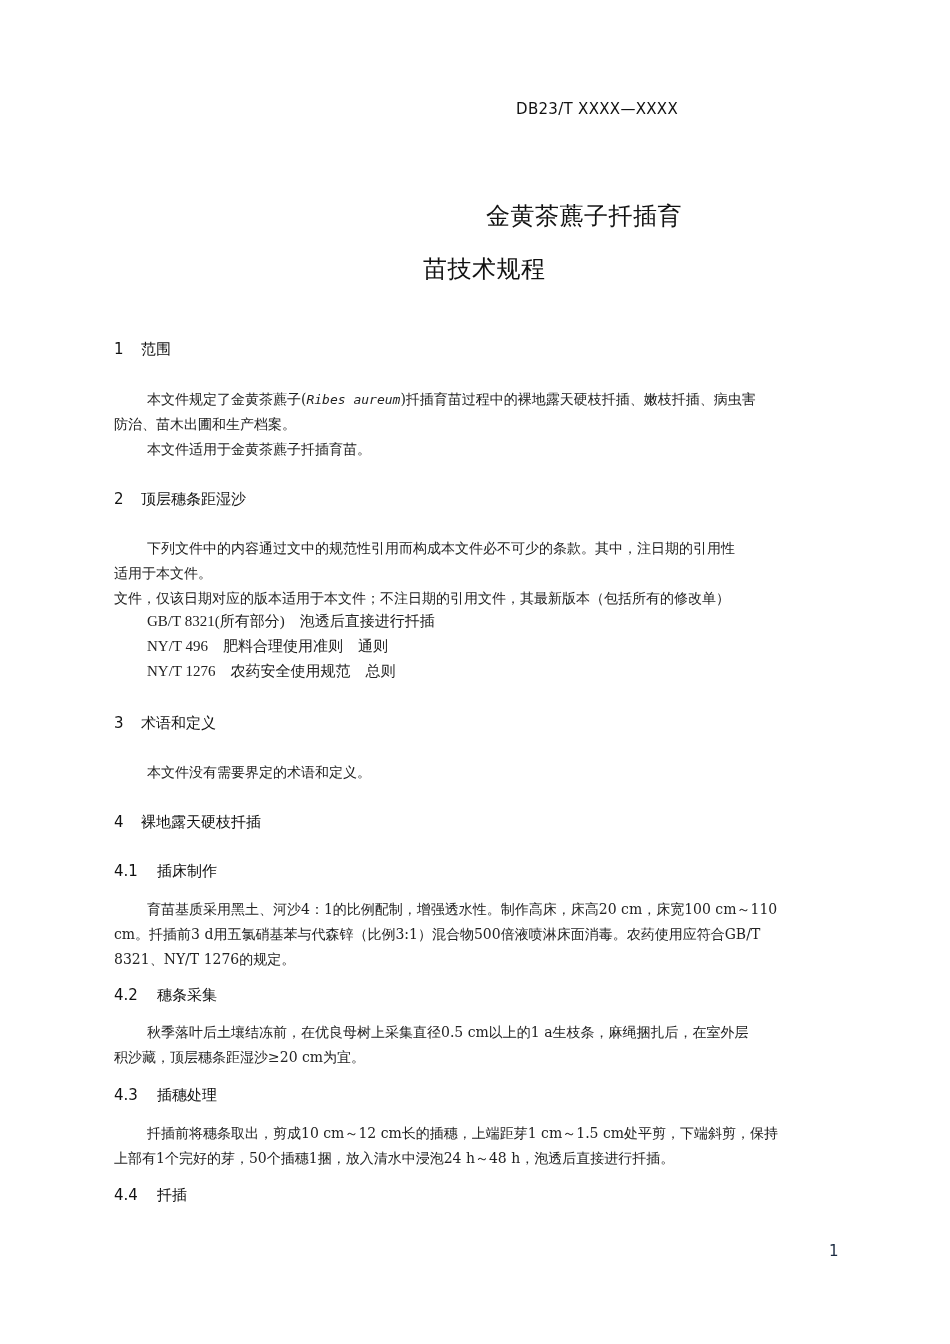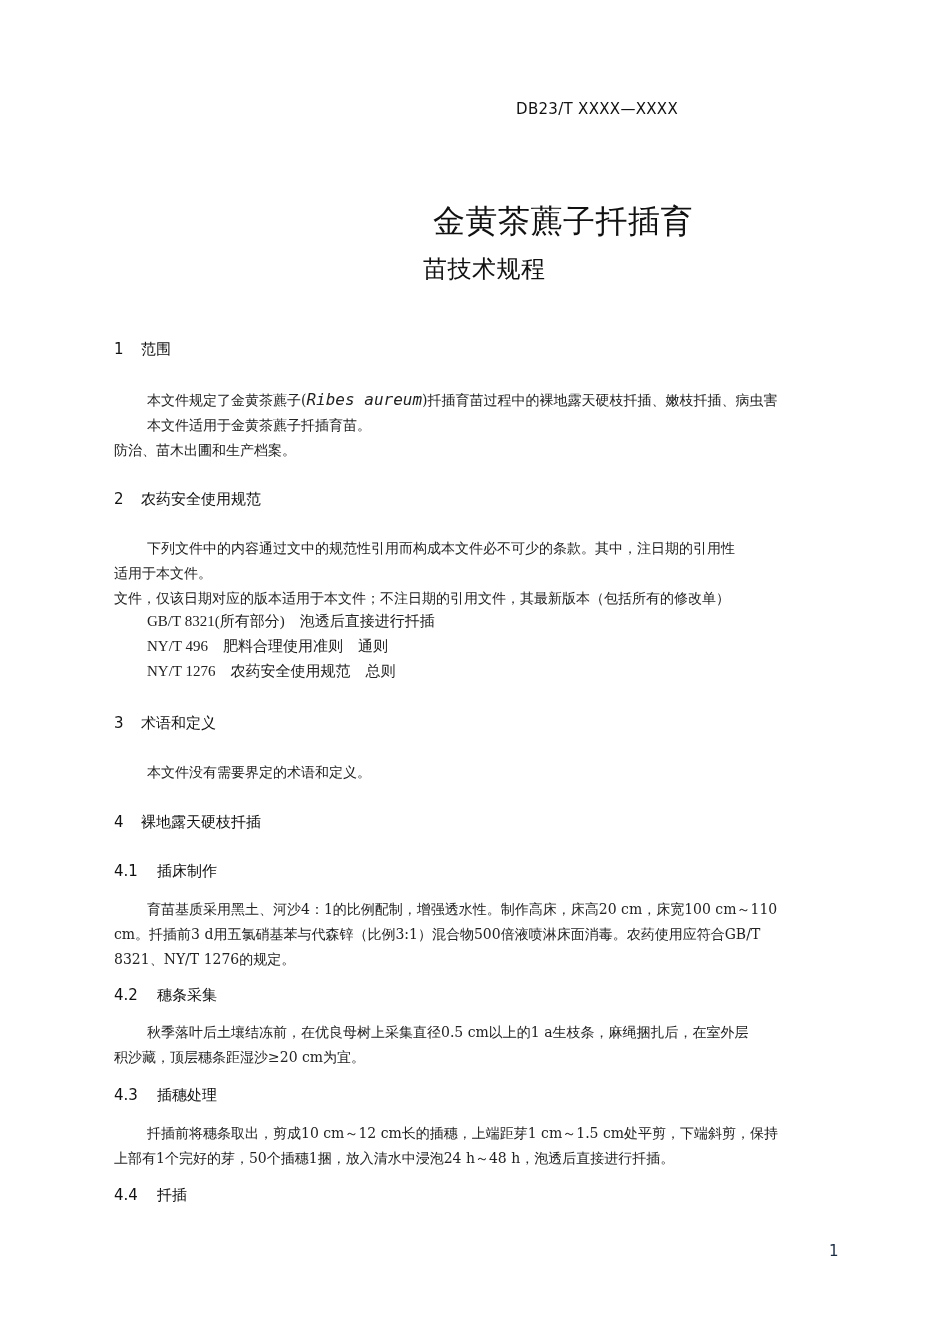--- a/index.html
+++ b/index.html
@@ -1,53 +1,53 @@
 <!DOCTYPE html>
 <html><head>
 <meta charset="utf-8">
 <style>
   html, body { margin: 0; padding: 0; background: #ffffff; }
   body { width: 950px; height: 1344px; position: relative; overflow: hidden; color: #111; }
   .page { position: absolute; left: 0; top: 0; width: 778px; height: 1344px; background: #fff; }
   .std-code { position: absolute; right: 100px; top: 100px; font-family: "DejaVu Sans", sans-serif; font-size: 15px; letter-spacing: 0.3px; color: #111; }
-  .title1 { position: absolute; right: 85px; top: 200px; font-family: "DejaVu Sans", sans-serif; font-size: 32px; color: #111; letter-spacing: 0.5px; }
+  .title1 { position: absolute; right: 96px; top: 200px; font-family: "DejaVu Sans", sans-serif; font-size: 24px; color: #111; letter-spacing: 0.5px; }
   .title2 { position: absolute; left: 423px; top: 253px; font-family: "DejaVu Sans", sans-serif; font-size: 24px; color: #111; letter-spacing: 0.5px; }
   .h { position: absolute; left: 114px; font-family: "DejaVu Sans", sans-serif; font-size: 15px; color: #111; white-space: nowrap; }
   .h .num { display: inline-block; }
   .h .lab { display: inline-block; }
   .h1 .num { width: 27px; }
   .h2 .num { width: 43px; }
   .p { position: absolute; left: 114px; width: 746px; font-family: "DejaVu Serif", serif; font-size: 14px; line-height: 25px; color: #222; text-align: justify; }
   .p .line { display: block; white-space: nowrap; }
   .indent { padding-left: 33px; }
-  .ital { font-style: italic; font-family: "DejaVu Sans Mono", monospace; font-size: 16px; }
+  .ital { font-style: italic; font-family: "DejaVu Sans Mono", monospace; font-size: 13px; }
   .ref { position: absolute; left: 147px; font-family: "Liberation Serif", serif; font-size: 15px; color: #222; white-space: nowrap; }
   .page-num { position: absolute; left: 829px; top: 1242px; font-family: "DejaVu Sans", sans-serif; font-size: 15px; color: #1a2a40; }
 </style>
 </head>
 <body>
 
 <div class="page">
 
   <div class="std-code">DB23/T XXXX—XXXX</div>
 
   <div class="title1">金黄茶藨子扦插育</div>
   <div class="title2">苗技术规程</div>
 
   <div class="h h1" style="top:340px;">
     <span class="num">1</span><span class="lab">范围</span>
   </div>
   <div class="p" style="top:387px;">
     <span class="line indent"><span>本文件规定了金黄茶藨子(</span><span class="ital">Ribes aureum</span><span>)扦插育苗过程中的裸地露天硬枝扦插、嫩枝扦插、病虫害</span></span>
+    <span class="line">防治、苗木出圃和生产档案。</span>
     <span class="line indent">本文件适用于金黄茶藨子扦插育苗。</span>
-    <span class="line">防治、苗木出圃和生产档案。</span>
   </div>
 
   <div class="h h1" style="top:490px;">
-    <span class="num">2</span><span class="lab">农药安全使用规范</span>
+    <span class="num">2</span><span class="lab">顶层穗条距湿沙</span>
   </div>
   <div class="p" style="top:536px;">
     <span class="line indent">下列文件中的内容通过文中的规范性引用而构成本文件必不可少的条款。其中，注日期的引用性</span>
     <span class="line">适用于本文件。</span>
     <span class="line">文件，仅该日期对应的版本适用于本文件；不注日期的引用文件，其最新版本（包括所有的修改单）</span>
   </div>
   <div class="ref" style="top:612px;">
     <span>GB/T 8321(所有部分)</span>　<span>泡透后直接进行扦插</span>
   </div>
   <div class="ref" style="top:637px;">

